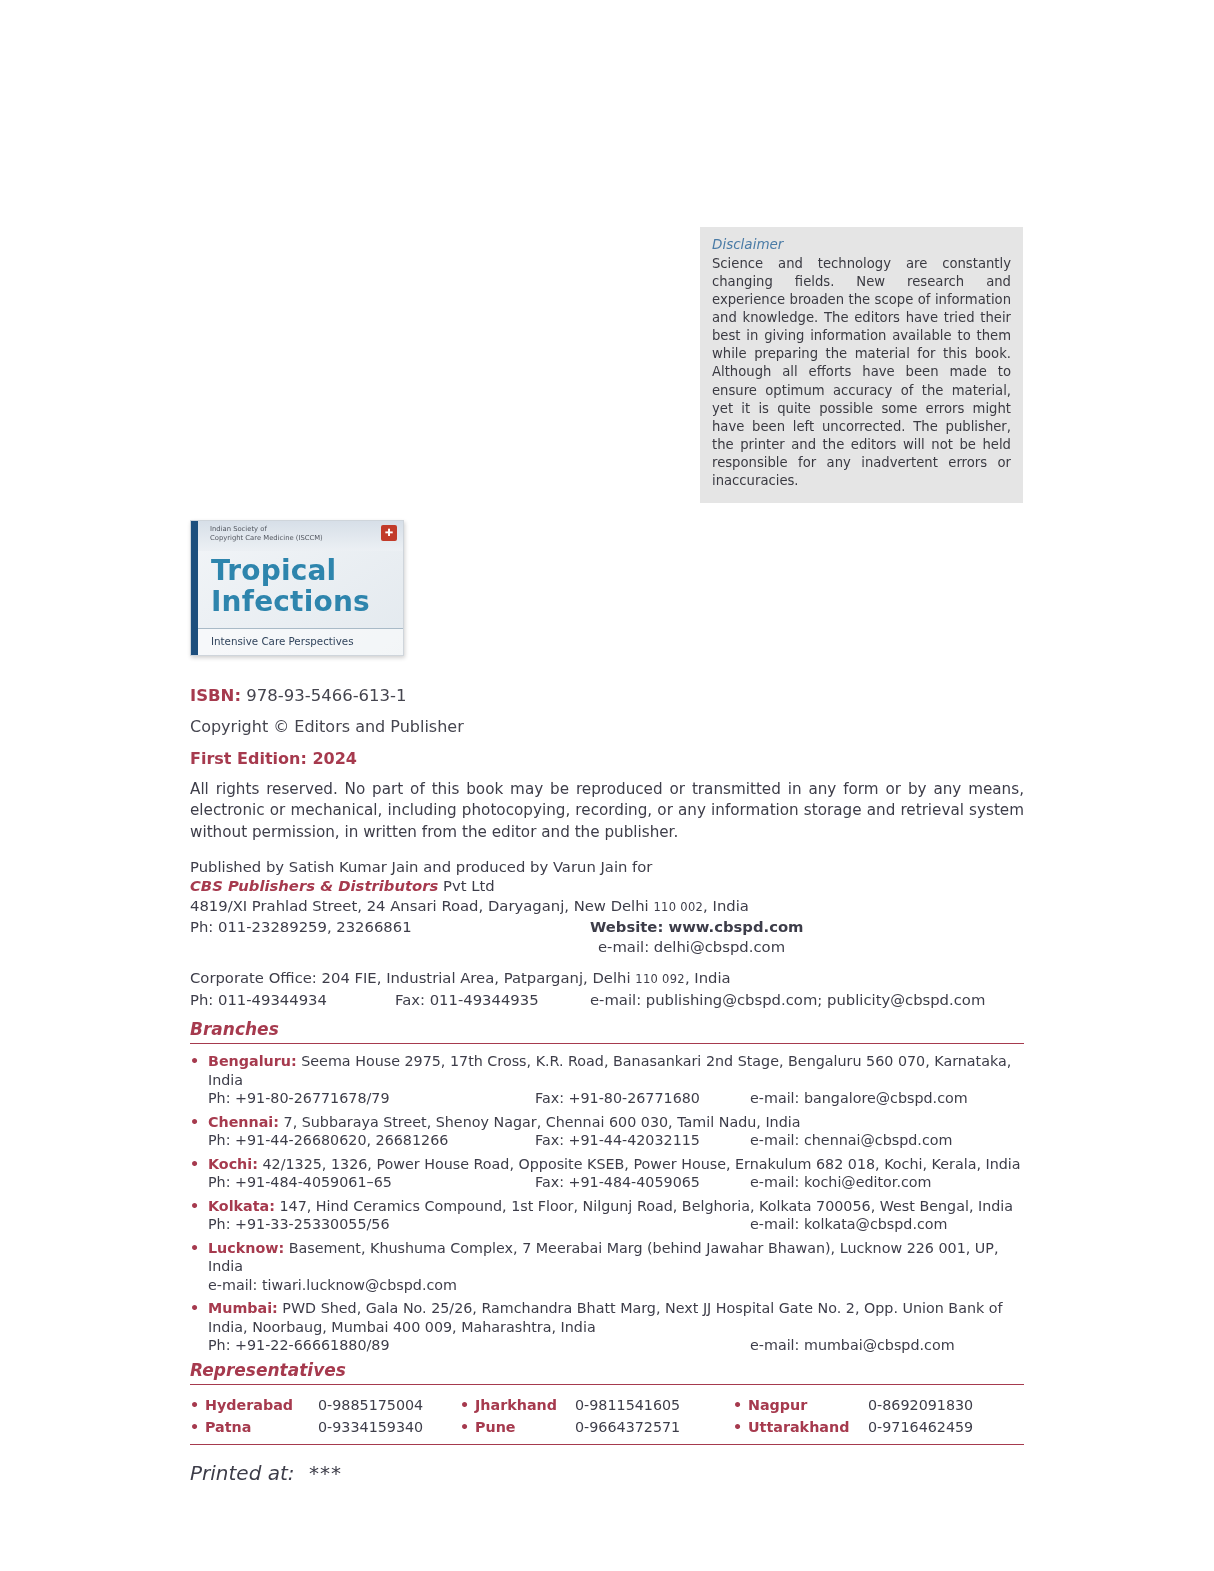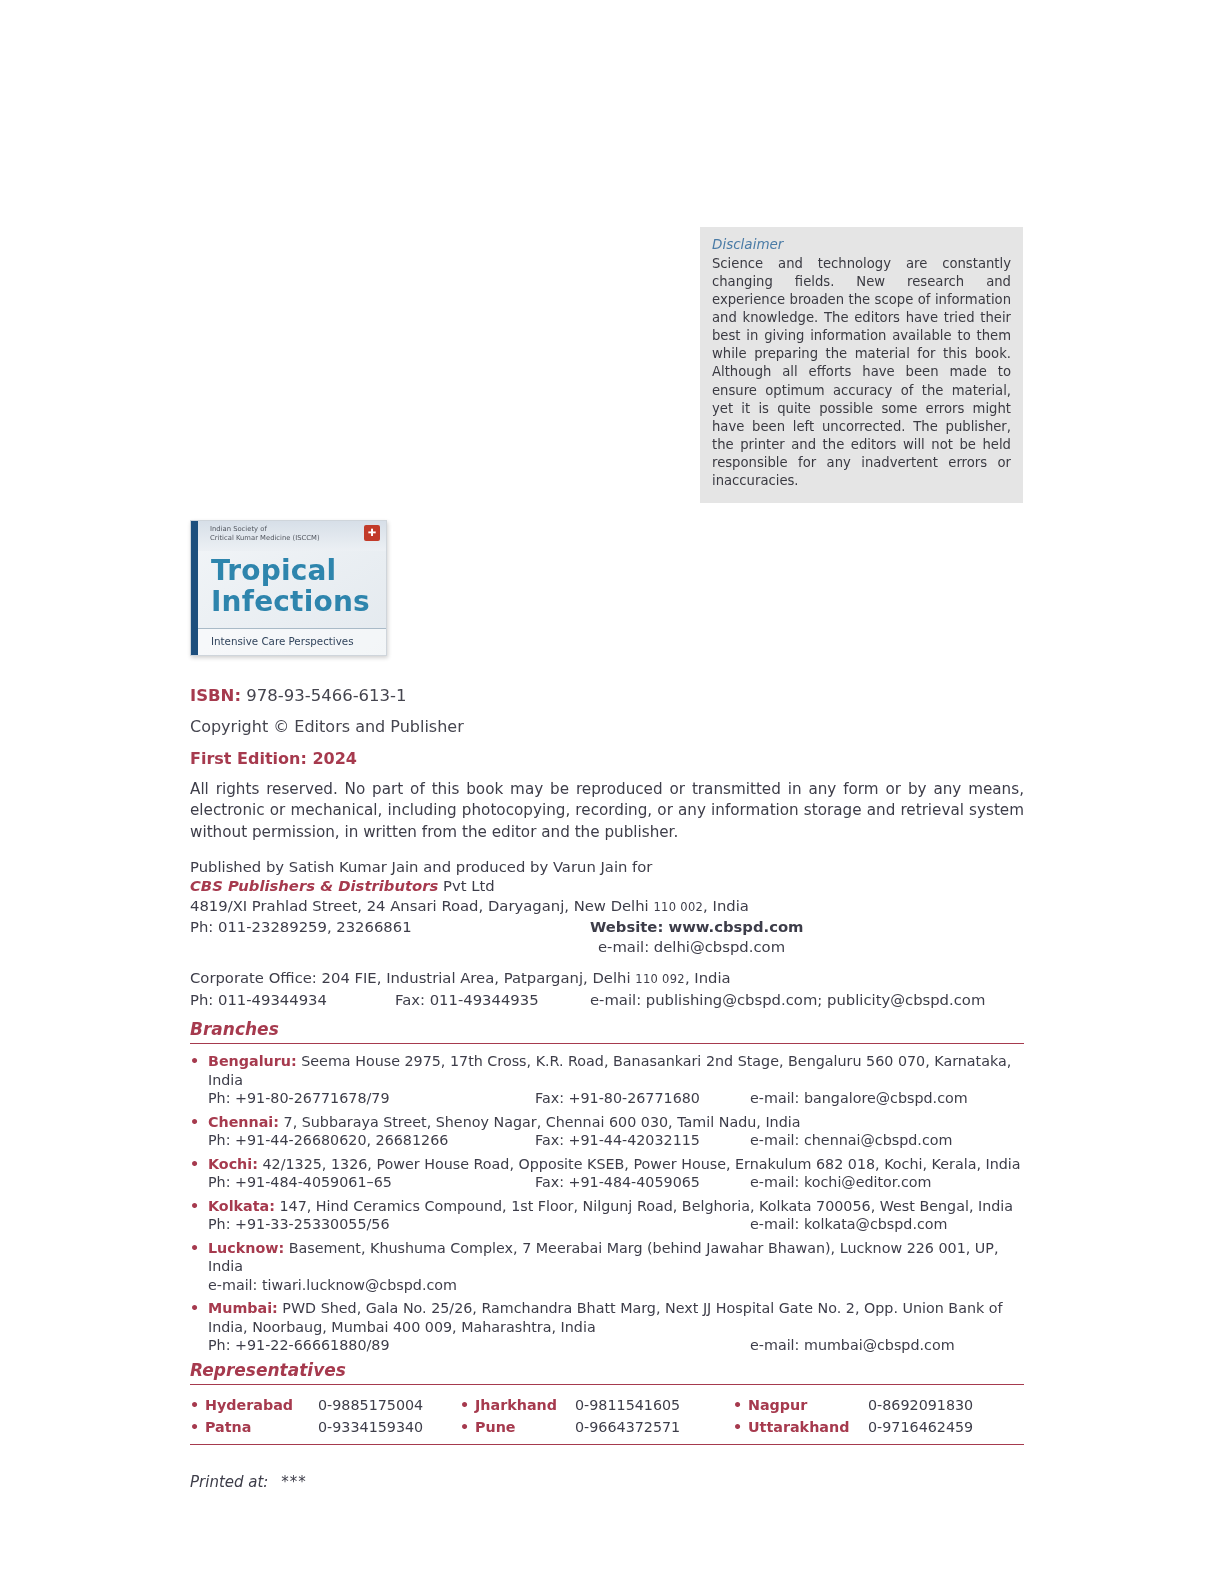--- a/index.html
+++ b/index.html
@@ -9,21 +9,21 @@
     font-family:"DejaVu Sans","Liberation Sans",sans-serif;
     color:#3d3d49;
   }
 
   
   .disclaimer { position:absolute; left:700px; top:227px; width:323px; background:#e5e5e5; padding:9px 12px 13px; }
   .disclaimer h4 { font-size:13.5px; font-style:italic; font-weight:normal; color:#4a7ba6; margin-bottom:3px; }
   .disclaimer p { font-size:13.2px; line-height:1.37; text-align:justify; color:#3a3a42; }
 
   
-  .cover { position:absolute; left:190px; top:520px; width:197px; height:136px;
+  .cover { position:absolute; left:190px; top:520px; width:214px; height:136px;
            background:linear-gradient(145deg,#f2f5f8,#e3e9ee);
            border:1px solid #cfd5db; box-shadow:1px 2px 4px rgba(0,0,0,.18); }
   .cover-strip { position:absolute; left:0; top:0; width:7px; height:100%; background:#1d4f7d; }
   .cover-top { position:absolute; left:7px; right:0; top:0; height:30px;
                background:linear-gradient(#d7dfe8,#ecf0f4);
                display:flex; justify-content:space-between; align-items:flex-start; padding:4px 6px 0 12px; }
   .cover-society { font-size:6.8px; line-height:1.3; color:#50555e; }
   .cover-logo { width:16px; height:16px; background:#c23b2a; color:#fff; font-size:10px; line-height:16px;
                 text-align:center; border-radius:2px; }
   .cover-title { position:absolute; left:20px; font-size:28px; font-weight:600; color:#2e85ad; letter-spacing:.2px; }
@@ -62,39 +62,39 @@
   .b-contact { display:grid; padding-left:18px; font-size:14.3px; line-height:18.5px; }
   .b-contact.has-fax { grid-template-columns:327px 215px 1fr; }
   .b-contact.no-fax { grid-template-columns:542px 1fr; }
 
   .reps-head { margin-top:0; }
   .rep-table { border-bottom:1px solid #a63a4e; padding:1px 0 6px; }
   .rep-row { display:grid; grid-template-columns:128px 142px 115px 158px 135px 1fr; padding:3px 0; font-size:14.3px; }
   .rep-bullet { width:15px; }
   .rep-city { font-weight:bold; color:#a63a4e; }
 
-  .printed { margin-top:28px; font-size:15px; }
+  .printed { margin-top:16px; font-size:20px; }
   .printed .label { font-style:italic; }
   .printed .stars { margin-left:8px; letter-spacing:1px; }
 </style>
 </head>
 <body>
 
 <div>
 
   <aside class="disclaimer">
     <h4>Disclaimer</h4>
     <p>Science and technology are constantly changing fields. New research and experience broaden the scope of information and knowledge. The editors have tried their best in giving information available to them while preparing the material for this book. Although all efforts have been made to ensure optimum accuracy of the material, yet it is quite possible some errors might have been left uncorrected. The publisher, the printer and the editors will not be held responsible for any inadvertent errors or inaccuracies.</p>
   </aside>
 
   <div class="cover">
     <div class="cover-top">
       <div class="cover-society">
         <span>Indian Society of</span><br>
-        <span>Critical Kumar Medicine (ISCCM)</span>
+        <span>Copyright Care Medicine (ISCCM)</span>
       </div>
       <div class="cover-logo">✚</div>
     </div>
     <div class="cover-strip"></div>
     <div class="cover-title t1">Tropical</div>
     <div class="cover-title t2">Infections</div>
     <div class="cover-sub">Intensive Care Perspectives</div>
   </div>
 
   <main class="main">

